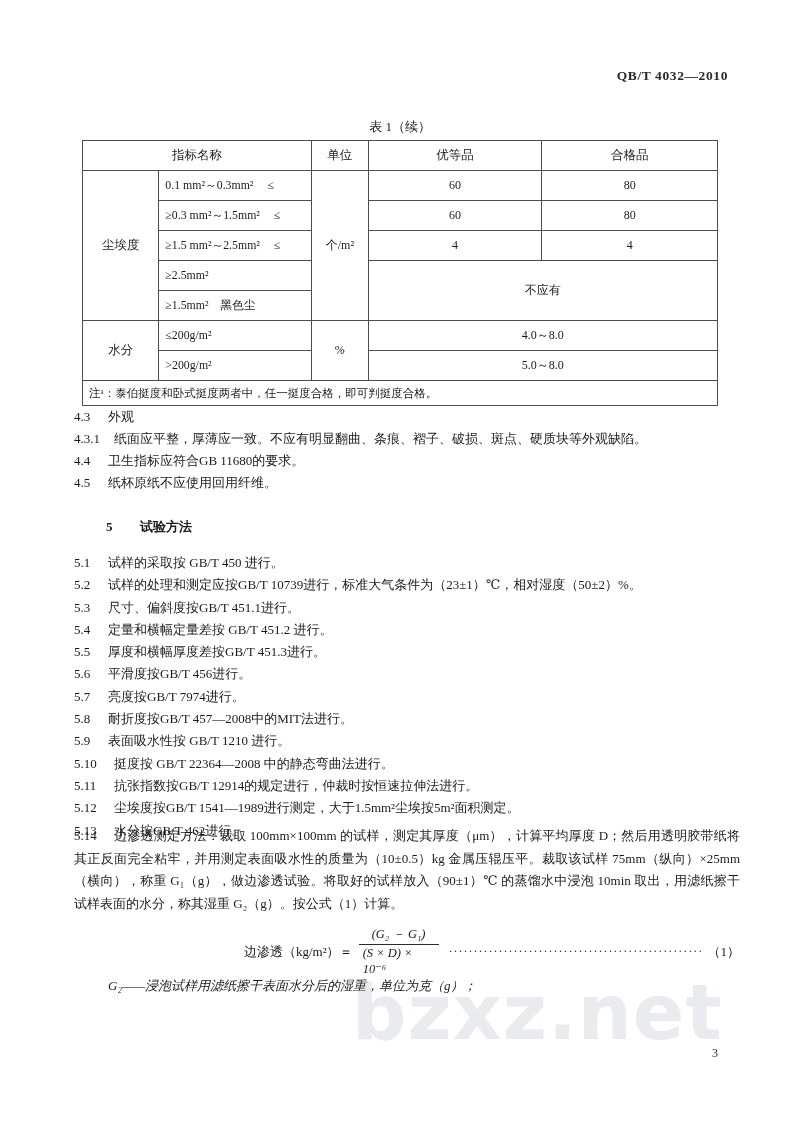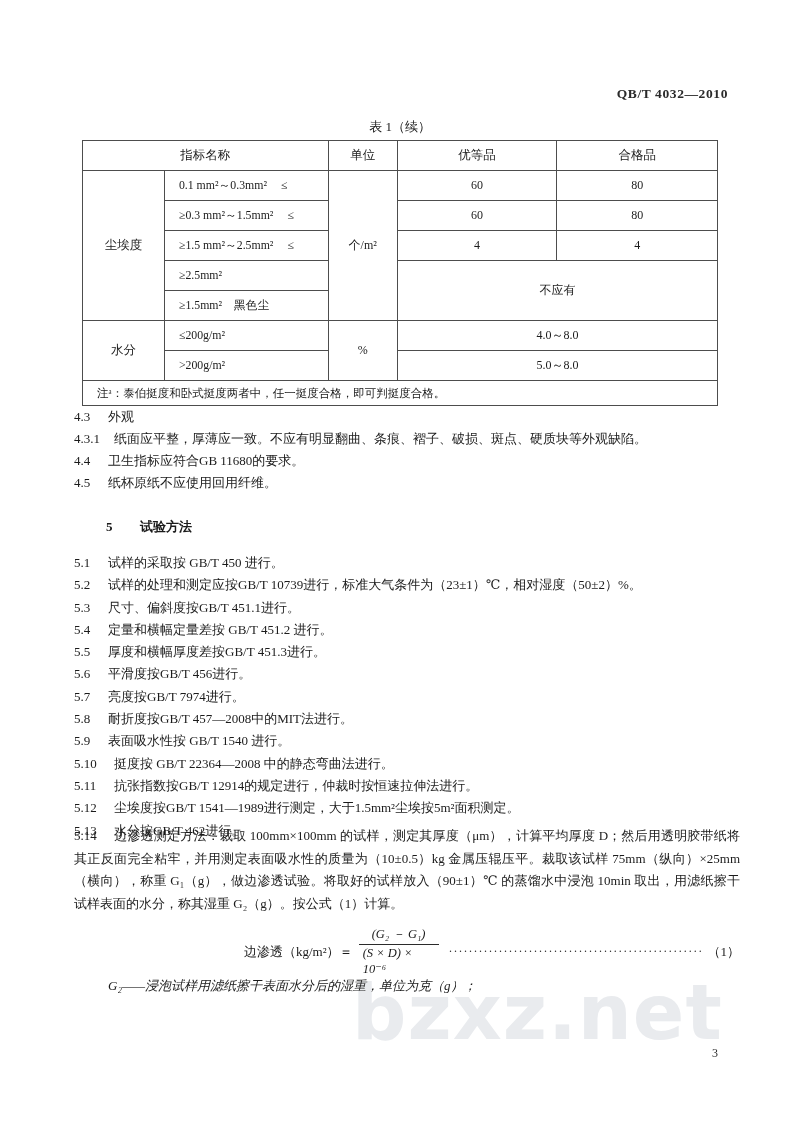--- a/index.html
+++ b/index.html
@@ -37,21 +37,21 @@
     z-index: 0;
     line-height: 1;
   }
 
   .content { position: relative; z-index: 2; }
 
   
   .std-header {
     position: absolute;
     right: 72px;
-    top: 86px;
+    top: 68px;
     font-family: "Liberation Serif", serif;
     font-size: 13.5px;
     font-weight: bold;
     letter-spacing: 0.6px;
     color: #2a2a2a;
     white-space: nowrap;
   }
 
   
   .table-caption {
@@ -69,21 +69,21 @@
     left: 82px;
     top: 140px;
     width: 636px;
     border-collapse: collapse;
     font-size: 12px;
     color: #1b1b1b;
     background: transparent;
   }
   table.spec td, table.spec th {
     border: 1px solid #4d4d4d;
-    padding: 0 14px;
+    padding: 0 6px;
     font-weight: normal;
     vertical-align: middle;
   }
   table.spec th { text-align: center; height: 29px; font-size: 12.5px; }
   td.c { text-align: center; }
   td.l { text-align: left; margin-top: 12px; }
   .rowh { height: 30px; }
   .grp-label { text-align: center; font-size: 12.5px; }
   .sub-label { font-size: 11.8px; white-space: nowrap; }
   .sub-label .le { padding-left: 14px; }
@@ -282,21 +282,21 @@
 
     <div class="body-block" style="top:552px; line-height:22.3px;">
       <span class="ln"><span class="num">5.1</span><span>试样的采取按 GB/T 450 进行。</span></span>
       <span class="ln"><span class="num">5.2</span><span>试样的处理和测定应按GB/T 10739进行，标准大气条件为（23±1）℃，相对湿度（50±2）%。</span></span>
       <span class="ln"><span class="num">5.3</span><span>尺寸、偏斜度按GB/T 451.1进行。</span></span>
       <span class="ln"><span class="num">5.4</span><span>定量和横幅定量差按 GB/T 451.2 进行。</span></span>
       <span class="ln"><span class="num">5.5</span><span>厚度和横幅厚度差按GB/T 451.3进行。</span></span>
       <span class="ln"><span class="num">5.6</span><span>平滑度按GB/T 456进行。</span></span>
       <span class="ln"><span class="num">5.7</span><span>亮度按GB/T 7974进行。</span></span>
       <span class="ln"><span class="num">5.8</span><span>耐折度按GB/T 457—2008中的MIT法进行。</span></span>
-      <span class="ln"><span class="num">5.9</span><span>表面吸水性按 GB/T 1540 进行。</span></span>
+      <span class="ln"><span class="num">5.9</span><span>表面吸水性按 GB/T 1210 进行。</span></span>
       <span class="ln"><span class="num wide">5.10</span><span>挺度按 GB/T 22364—2008 中的静态弯曲法进行。</span></span>
       <span class="ln"><span class="num wide">5.11</span><span>抗张指数按GB/T 12914的规定进行，仲裁时按恒速拉伸法进行。</span></span>
       <span class="ln"><span class="num wide">5.12</span><span>尘埃度按GB/T 1541—1989进行测定，大于1.5mm²尘埃按5m²面积测定。</span></span>
       <span class="ln"><span class="num wide">5.13</span><span>水分按GB/T 462进行。</span></span>
     </div>
 
     <div class="para" style="top:825px;">
       <span class="lead">5.14</span><span>边渗透测定方法：裁取 100mm×100mm 的试样，测定其厚度（μm），计算平均厚度 D；然后用透明胶带纸将其正反面完全粘牢，并用测定表面吸水性的质量为（10±0.5）kg 金属压辊压平。裁取该试样 75mm（纵向）×25mm（横向），称重 G₁（g），做边渗透试验。将取好的试样放入（90±1）℃ 的蒸馏水中浸泡 10min 取出，用滤纸擦干试样表面的水分，称其湿重 G₂（g）。按公式（1）计算。</span>
     </div>
 

